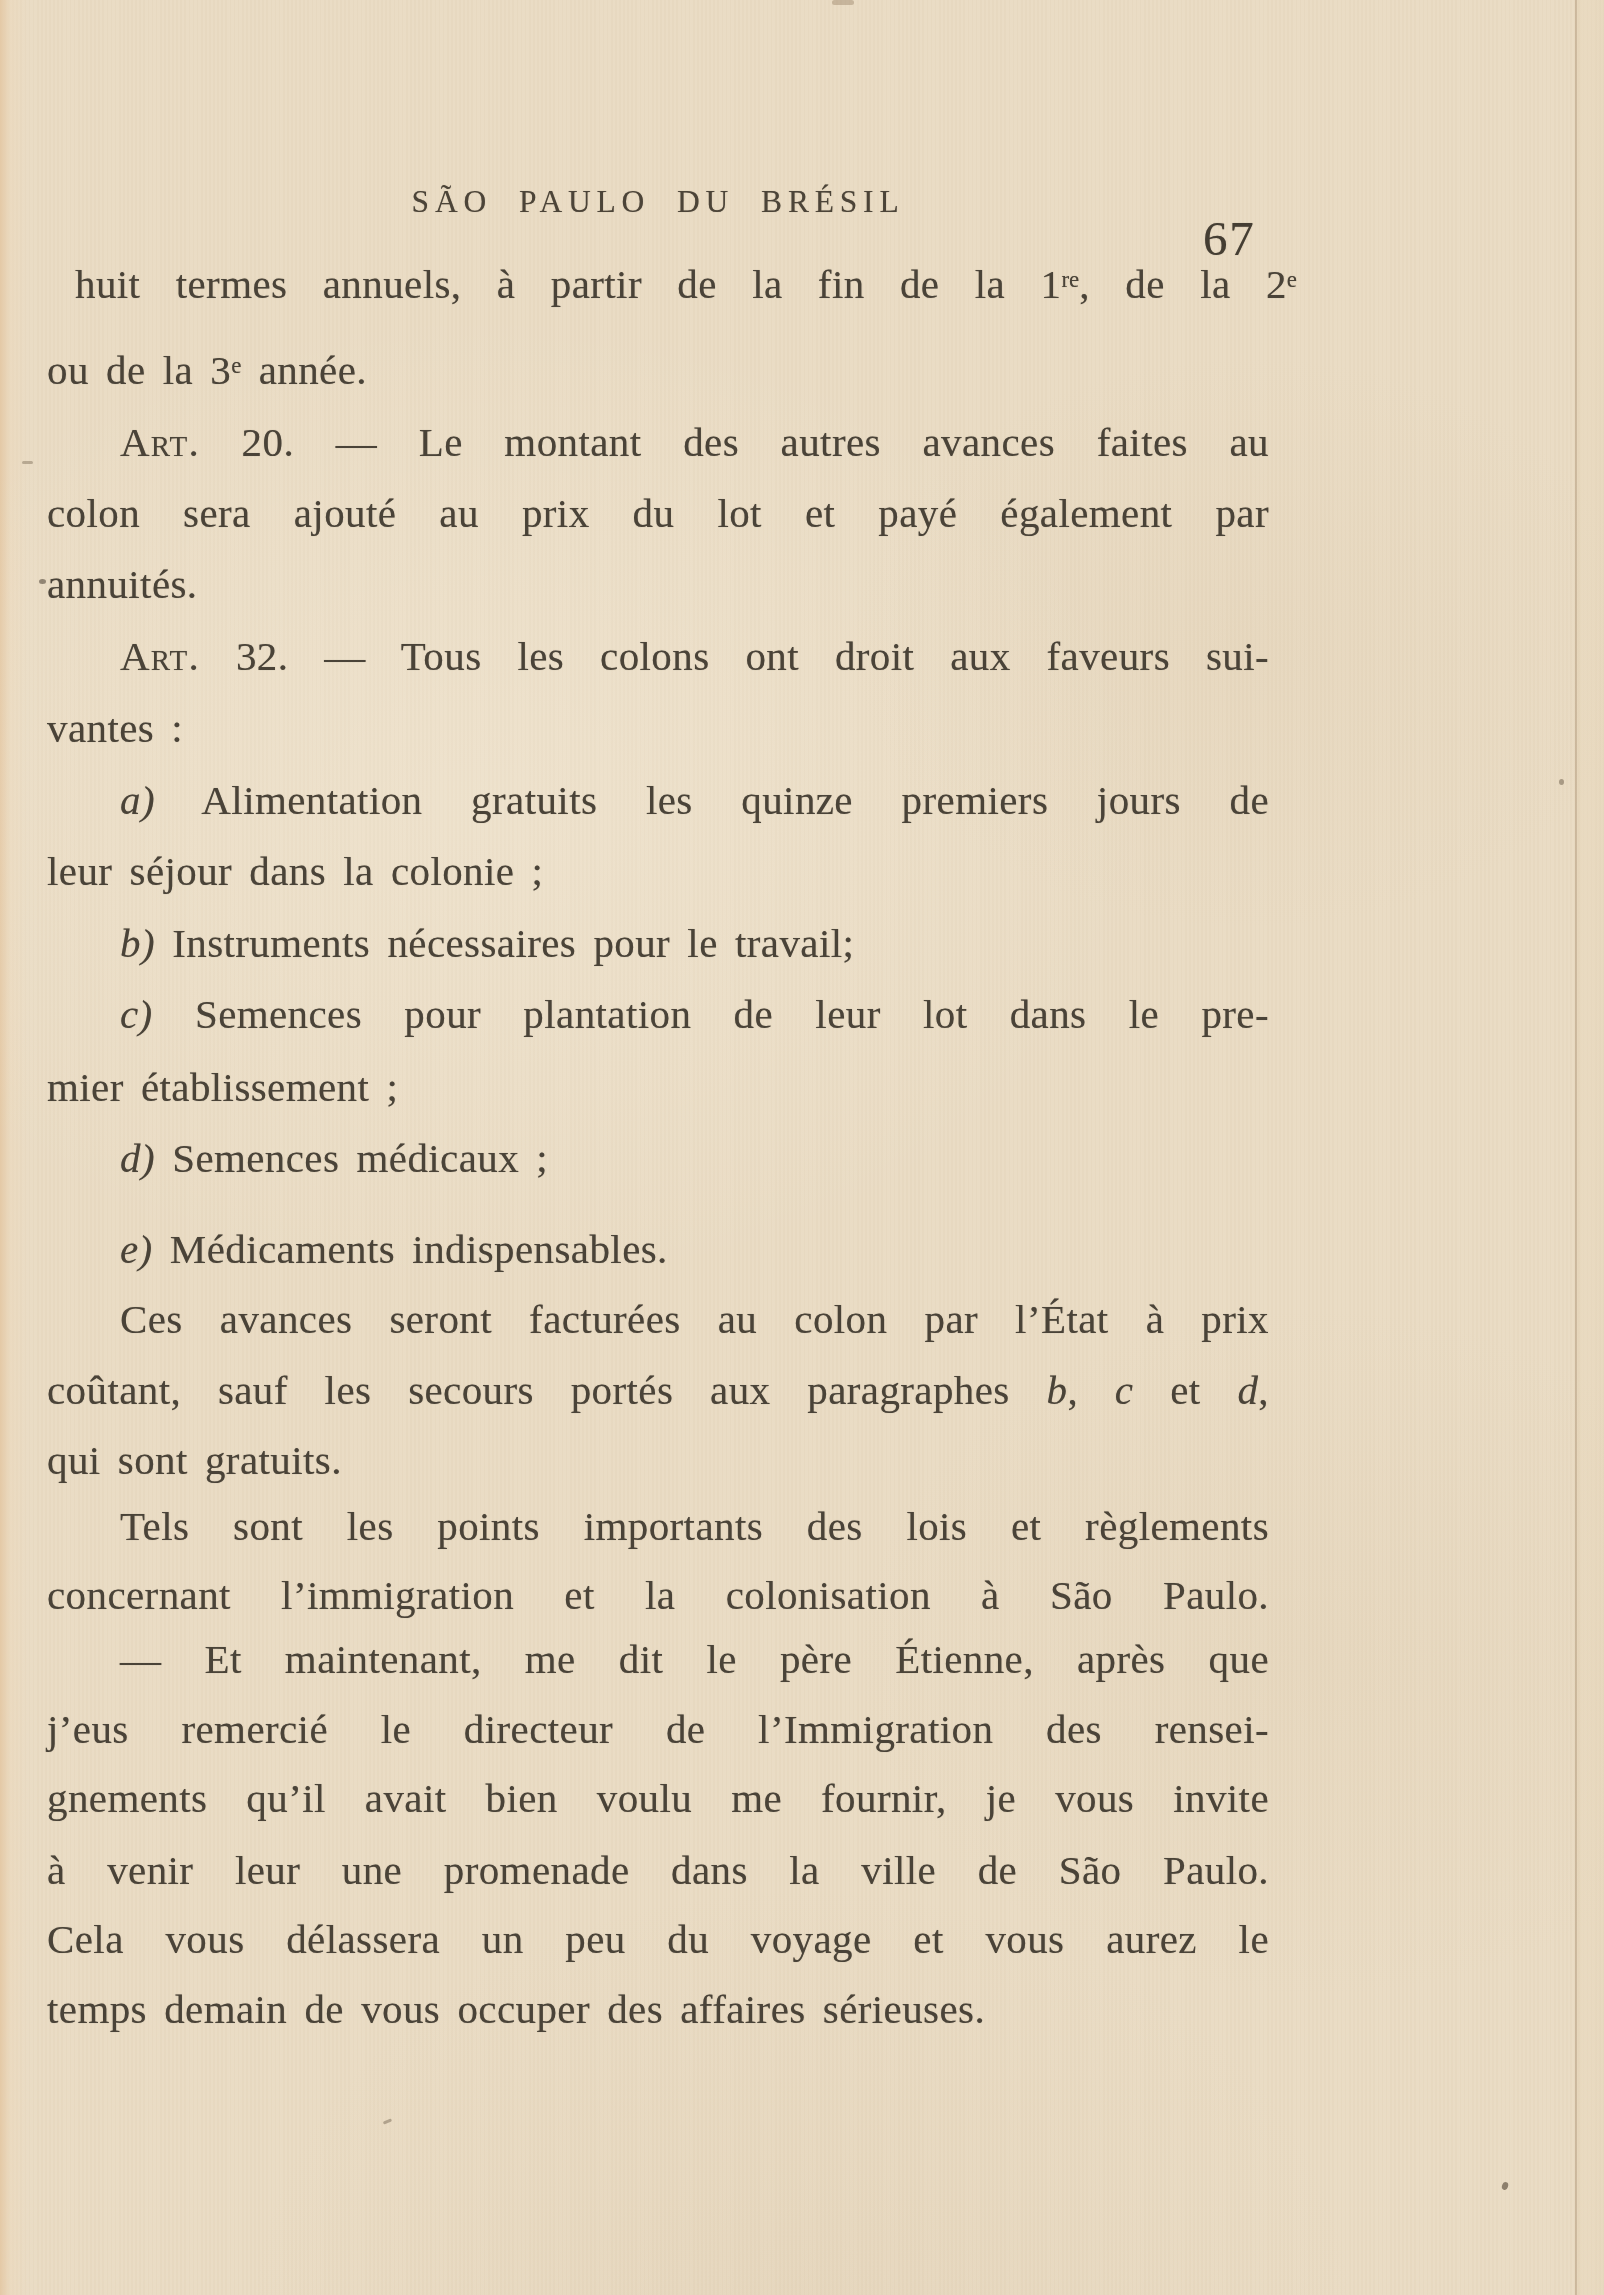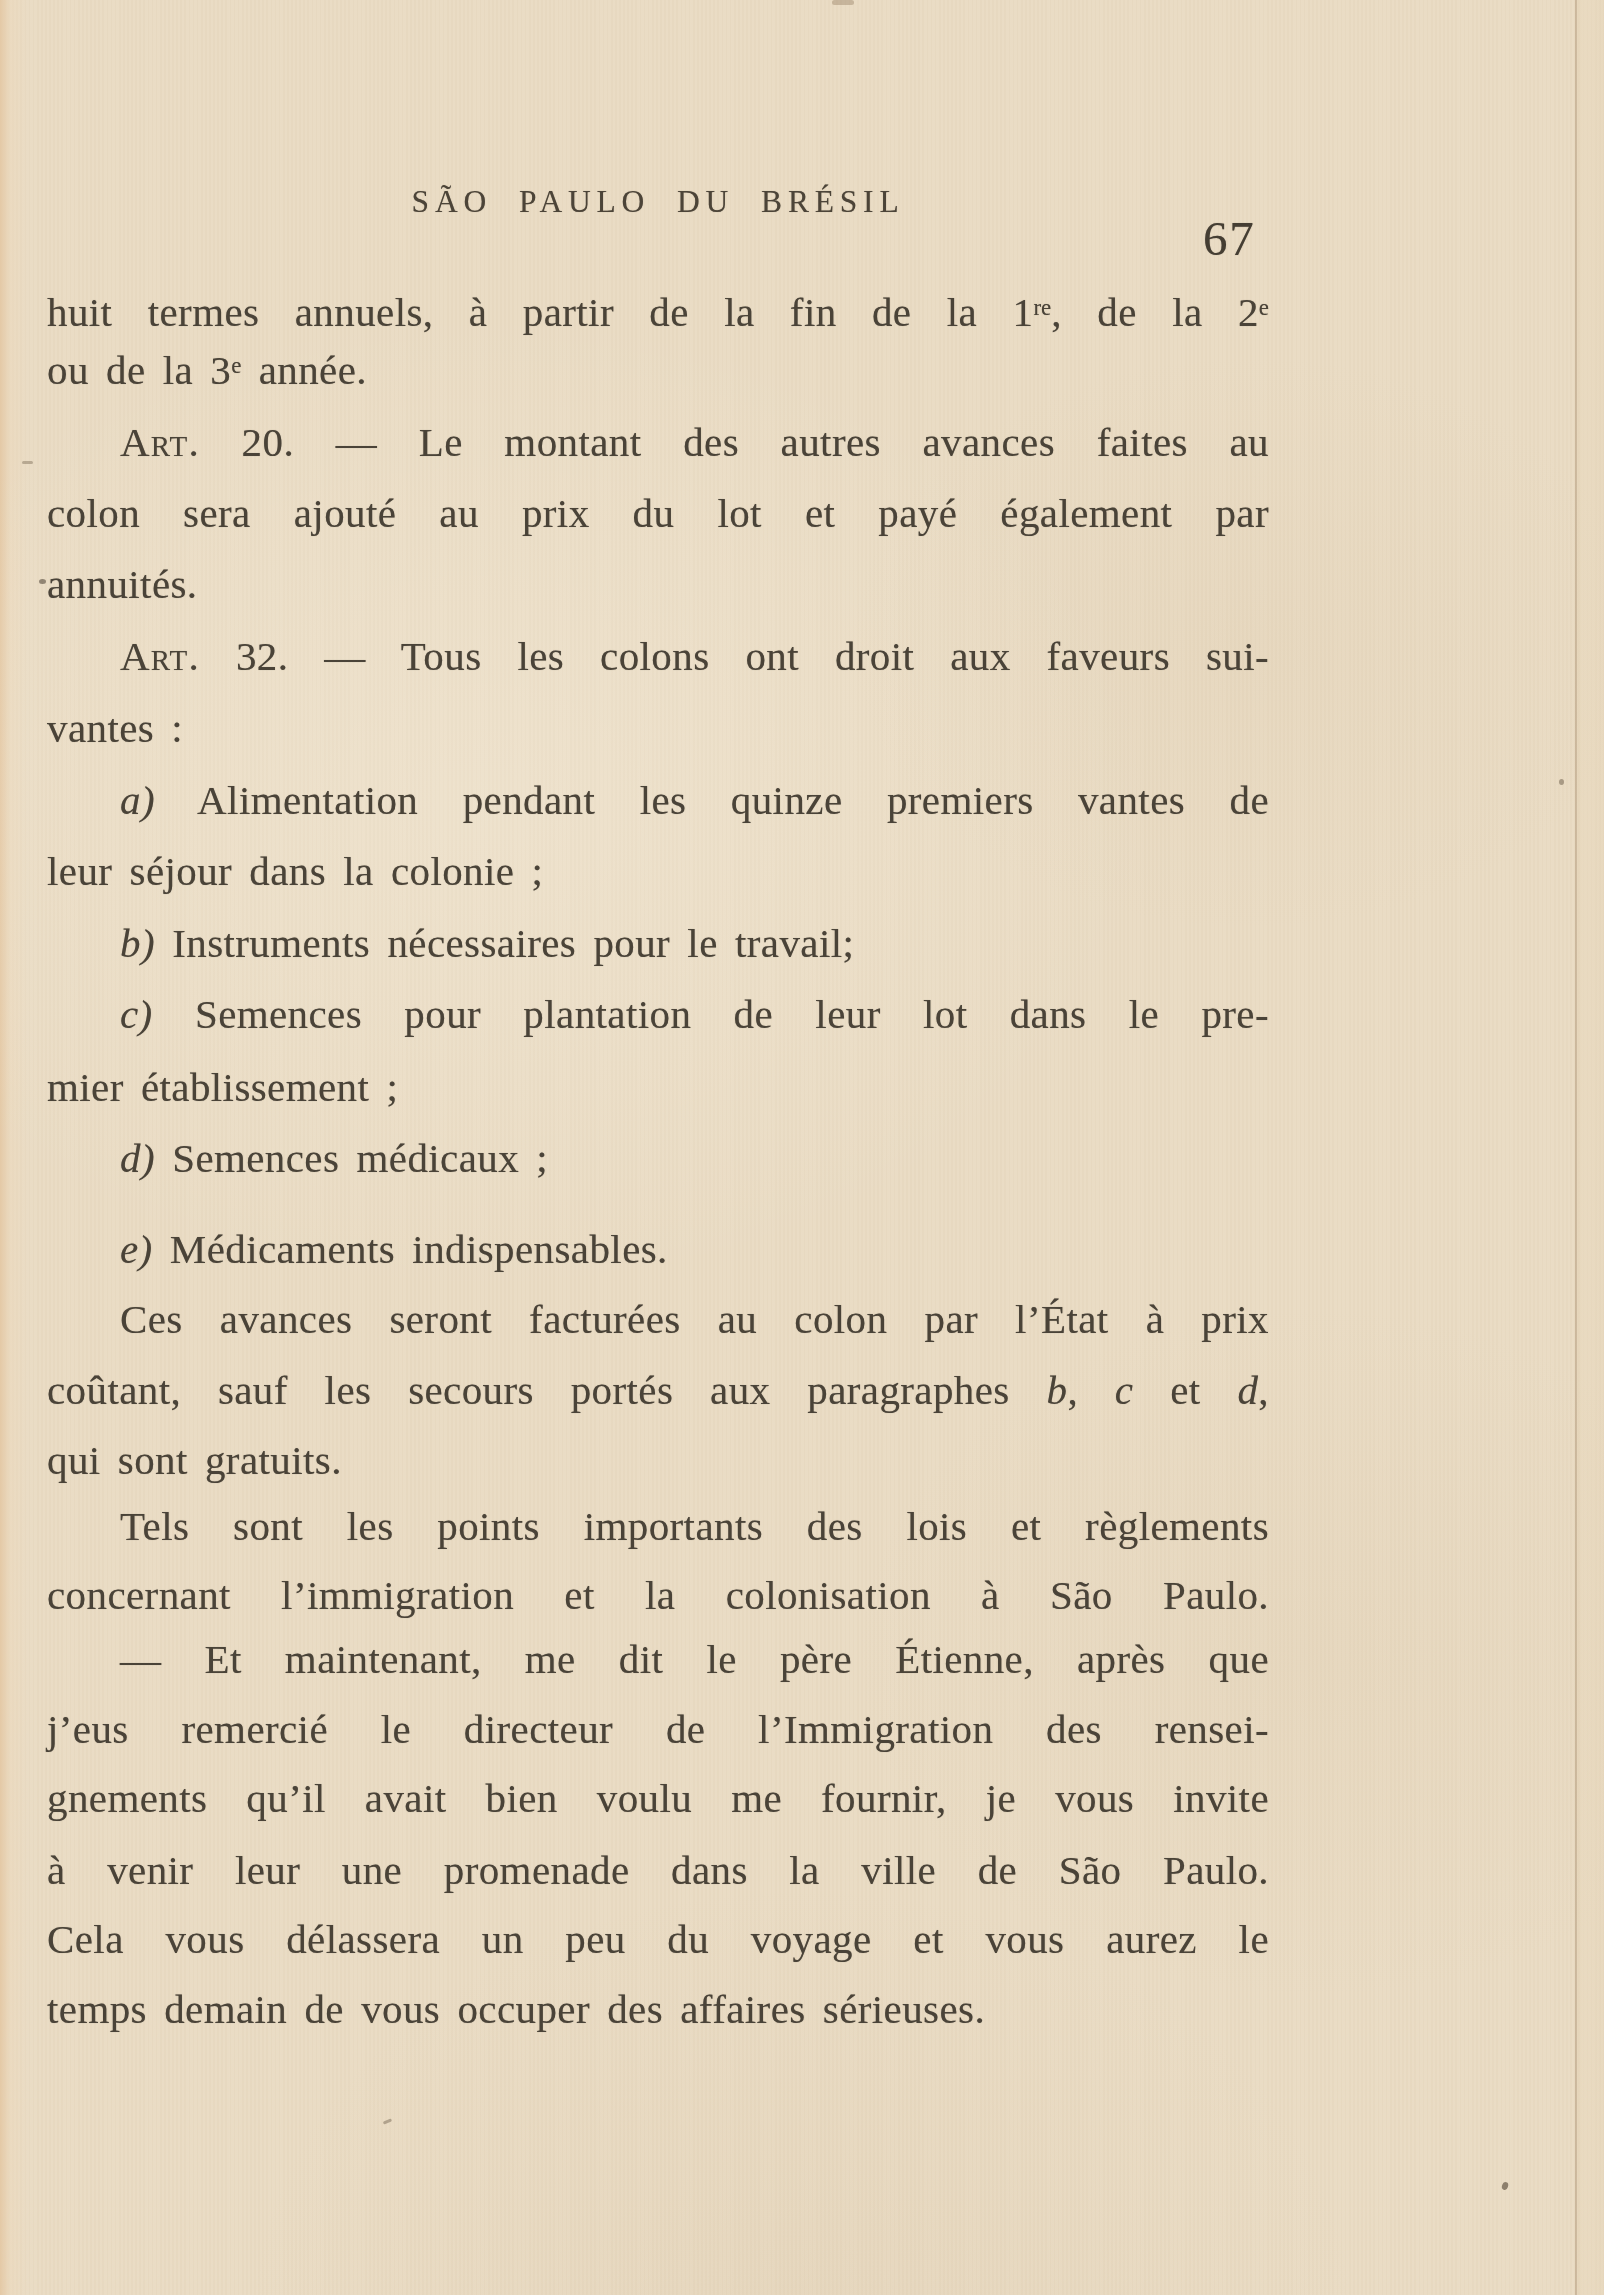--- a/index.html
+++ b/index.html
@@ -85,21 +85,21 @@
   }
   
   .l2, .l5, .l7, .l9, .l10, .l12, .l13, .l14, .l17, .l25 {
     text-align: left;
     text-align-last: auto;
     word-spacing: 0.16em;
   }
   
   .l3, .l6, .l8, .l10, .l11, .l13, .l14, .l15, .l18, .l20 { padding-left: 73px; }
   
-  .l1 { top: 292px; }  .l2 { top: 350px; }  .l3 { top: 422px; }
+  .l1 { top: 264px; margin-left: 28px; }  .l2 { top: 350px; }  .l3 { top: 422px; }
   .l4 { top: 493px; }  .l5 { top: 564px; }  .l6 { top: 636px; }
   .l7 { top: 708px; }  .l8 { top: 780px; }  .l9 { top: 851px; }
   .l10 { top: 923px; } .l11 { top: 994px; } .l12 { top: 1067px; }
   .l13 { top: 1138px; } .l14 { top: 1229px; } .l15 { top: 1299px; }
   .l16 { top: 1370px; } .l17 { top: 1440px; } .l18 { top: 1506px; }
   .l19 { top: 1575px; } .l20 { top: 1639px; } .l21 { top: 1709px; }
   .l22 { top: 1778px; } .l23 { top: 1850px; } .l24 { top: 1919px; }
   .l25 { top: 1989px; }
   .sc { font-variant: small-caps; letter-spacing: 1.2px; }
   .it { font-style: italic; }
@@ -128,21 +128,21 @@
   <div class="page-number">67</div>
 
   <div class="text-col">
       <div class="line l1"><span>huit termes annuels, à partir de la fin de la 1</span><span class="sup">re</span><span>, de la 2</span><span class="sup">e</span></div>
       <div class="line l2"><span>ou de la 3</span><span class="sup">e</span><span> année.</span></div>
       <div class="line l3"><span class="sc">Art.</span><span> 20. — Le montant des autres avances faites au</span></div>
       <div class="line l5"><span>annuités.</span></div>
       <div class="line l4"><span>colon sera ajouté au prix du lot et payé également par</span></div>
       <div class="line l6"><span class="sc">Art.</span><span> 32. — Tous les colons ont droit aux faveurs sui-</span></div>
       <div class="line l7"><span>vantes :</span></div>
-      <div class="line l8"><span class="it">a)</span><span> Alimentation pendant les quinze premiers vantes de</span></div>
+      <div class="line l8"><span class="it">a)</span><span> Alimentation gratuits les quinze premiers jours de</span></div>
       <div class="line l9"><span>leur séjour dans la colonie ;</span></div>
       <div class="line l10"><span class="it">b)</span><span> Instruments nécessaires pour le travail;</span></div>
       <div class="line l11"><span class="it">c)</span><span> Semences pour plantation de leur lot dans le pre-</span></div>
       <div class="line l12"><span>mier établissement ;</span></div>
       <div class="line l13"><span class="it">d)</span><span> Semences médicaux ;</span></div>
       <div class="line l14"><span class="it">e)</span><span> Médicaments indispensables.</span></div>
       <div class="line l15"><span>Ces avances seront facturées au colon par l’État à prix</span></div>
       <div class="line l16"><span>coûtant, sauf les secours portés aux paragraphes </span><span class="it">b</span><span>, </span><span class="it">c</span><span> et </span><span class="it">d</span><span>,</span></div>
       <div class="line l17"><span>qui sont gratuits.</span></div>
       <div class="line l18"><span>Tels sont les points importants des lois et règlements</span></div>

